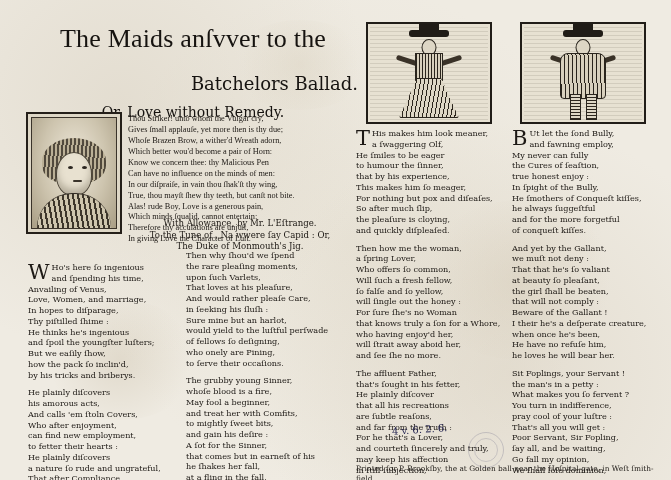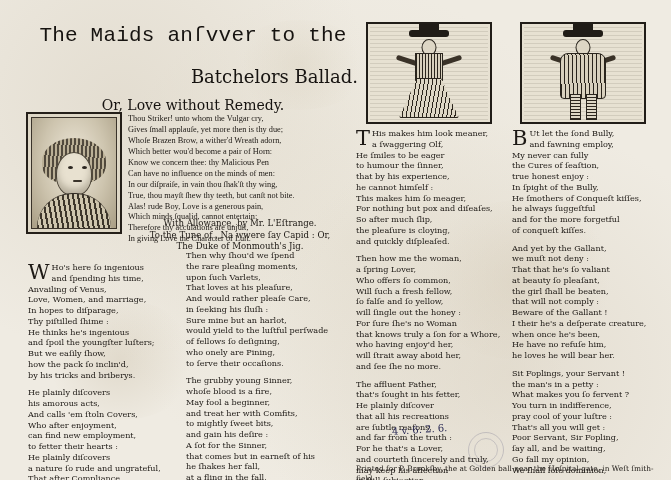--- a/index.html
+++ b/index.html
@@ -33,22 +33,22 @@
   }
 
   .title-block {
     position: absolute;
     left: 28px;
     top: 24px;
     width: 330px;
     text-align: center;
   }
   .t-line1 {
-    font-family: Liberation Mono, monospace;
-    font-size: 21px;
+    font-family: Liberation Serif, serif;
+    font-size: 26px;
     letter-spacing: 0.2px;
     color: #161310;
     white-space: nowrap;
   }
   .t-line2 {
     font-size: 18px;
     margin-top: 19px;
     color: #161310;
     text-align: right;
   }
@@ -443,21 +443,20 @@
   </div>
 
   <div class="col" id="col3">
     <div class="stanza">
       <span class="dropcap">T</span>
       <div>His makes him look meaner,</div>
       <div>a ſwaggering Olf,</div>
       <div>He ſmiles to be eager</div>
       <div>to humour the ſinner,</div>
       <div>that by his experience,</div>
-      <div>he cannot himſelf :</div>
       <div>This makes him ſo meager,</div>
       <div>For nothing but pox and diſeaſes,</div>
       <div>So after much ſlip,</div>
       <div>the pleaſure is cloying,</div>
       <div>and quickly diſpleaſed.</div>
     </div>
     <div class="stanza">
       <div>Then how me the woman,</div>
       <div>a ſpring Lover,</div>
       <div>Who offers ſo common,</div>

